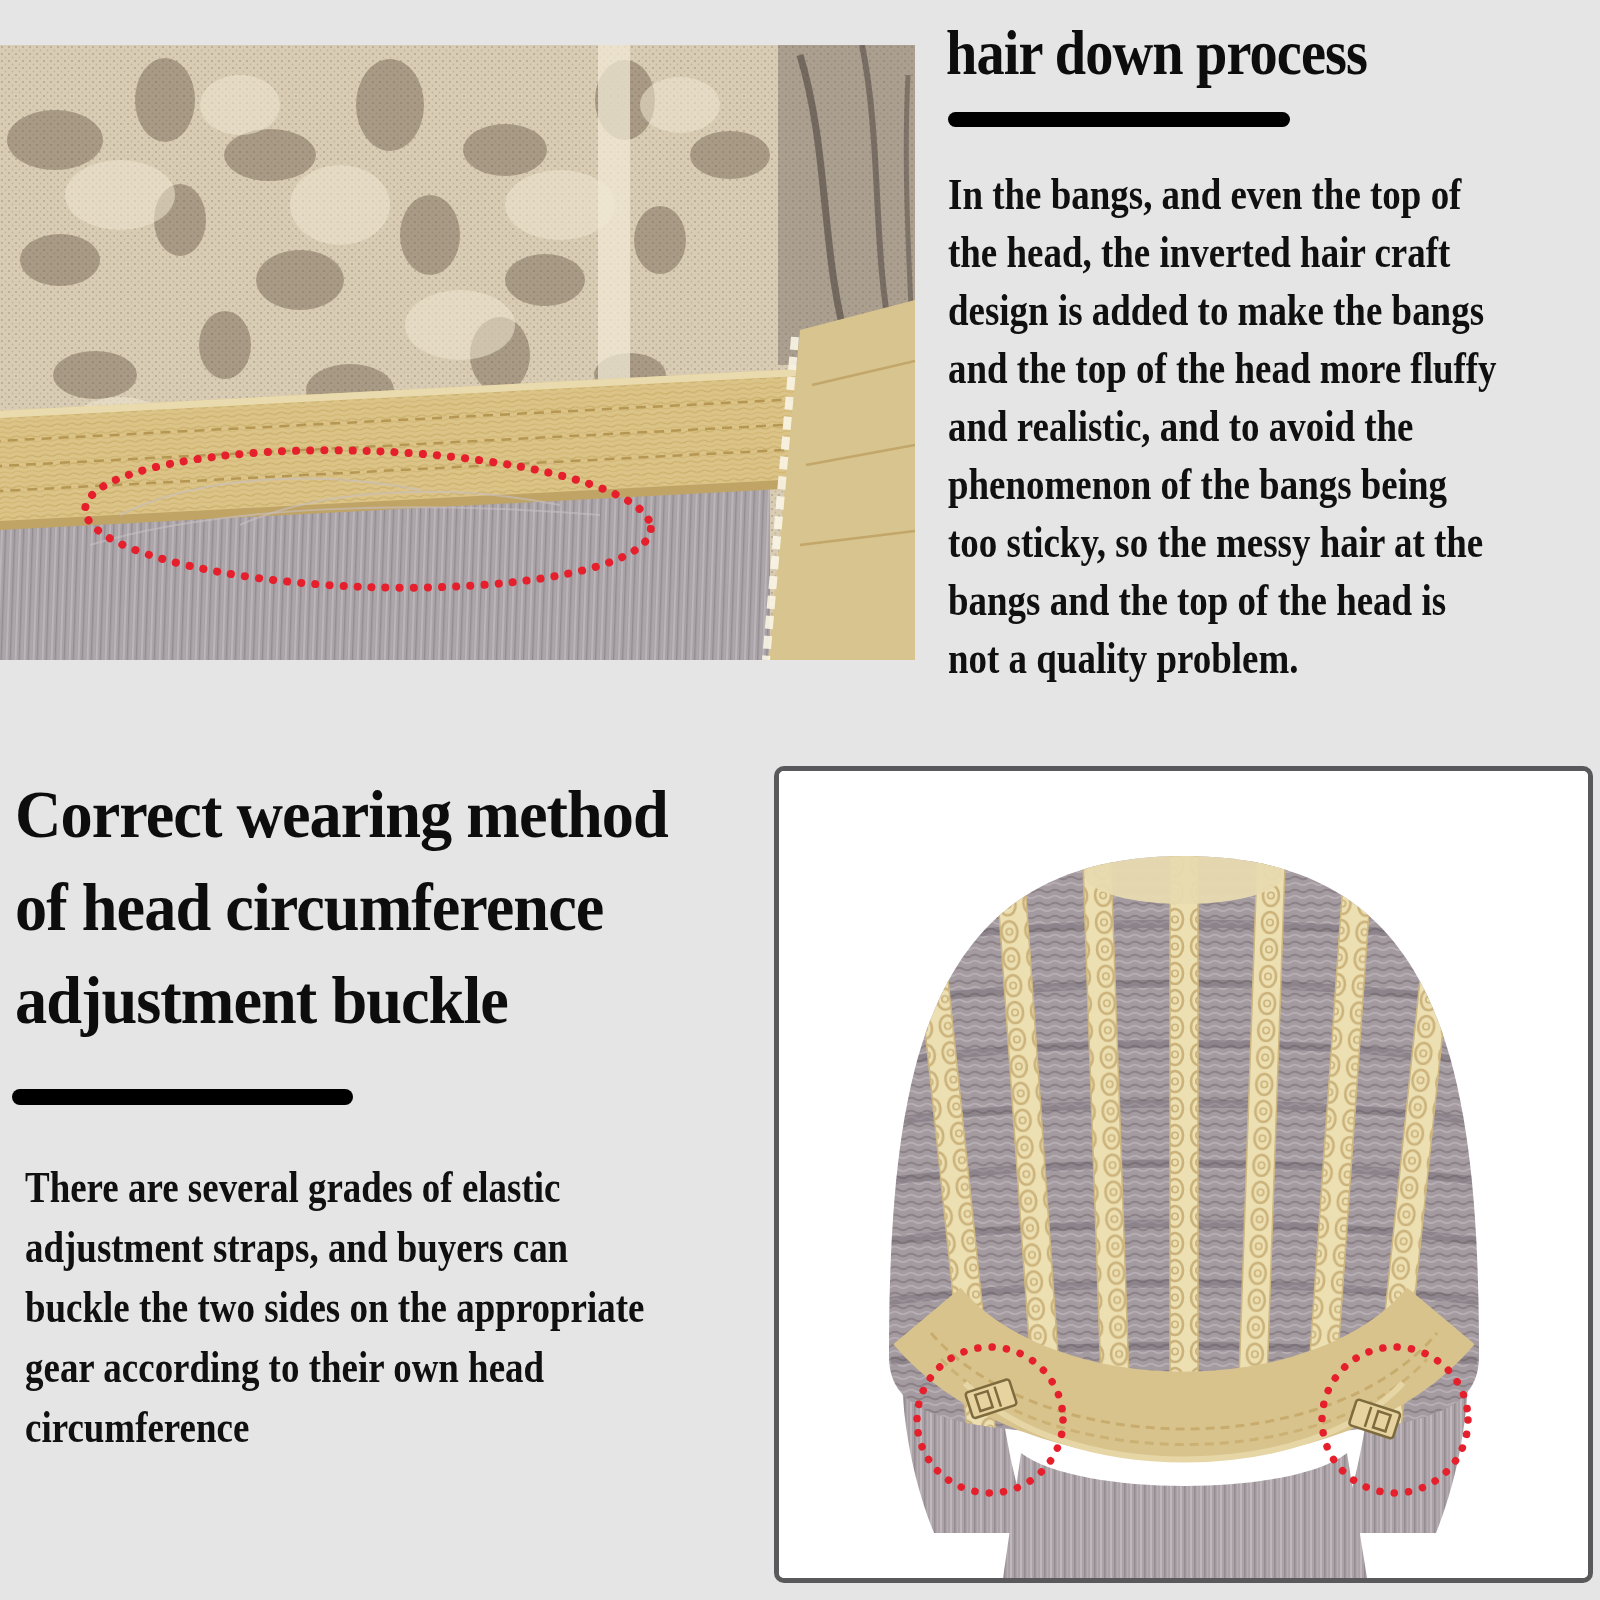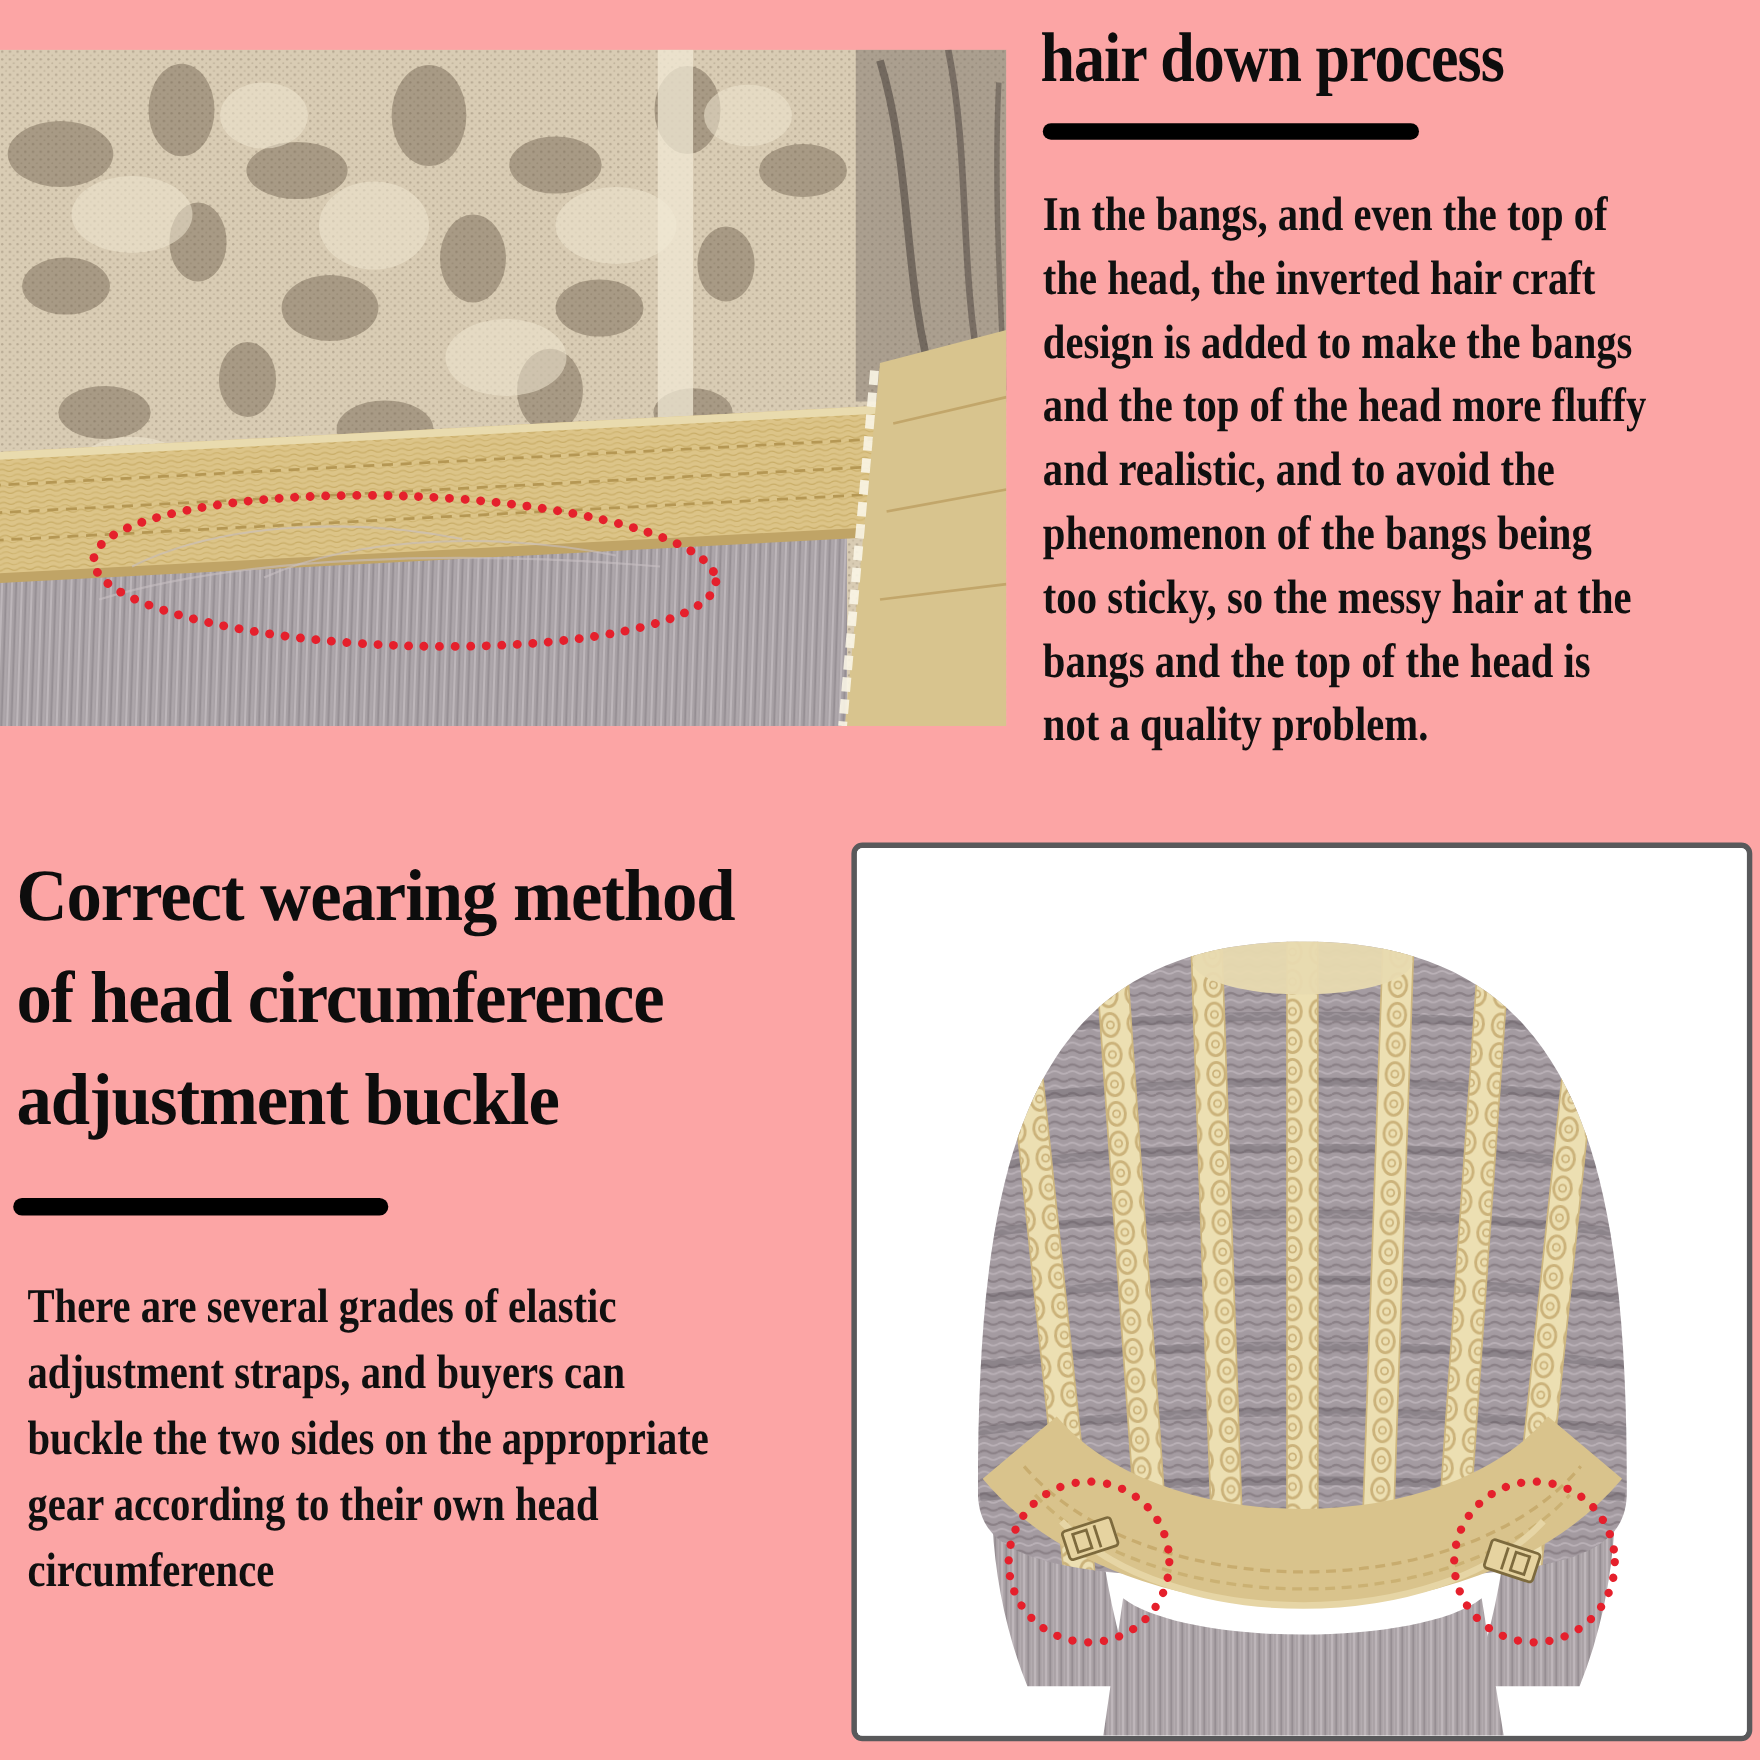--- a/index.html
+++ b/index.html
@@ -1,16 +1,16 @@
 <!DOCTYPE html>
 <html><head>
 <meta charset="utf-8">
 <style>
   html,body{margin:0;padding:0;background:#ffffff;}
-  #canvas{position:relative;width:1600px;height:1600px;background:#fca5a5;overflow:hidden;
+  #canvas{position:relative;width:1600px;height:1600px;background:#e5e5e5;overflow:hidden;
           font-family:"Liberation Serif","DejaVu Serif",serif;color:#0d0d0d;}
   .heading{position:absolute;font-weight:700;color:#0d0d0d;white-space:pre-line;}
   #top-heading{left:946px;top:14px;font-size:64px;line-height:78px;transform:scaleX(.88);transform-origin:0 0;letter-spacing:-1px;}
   #bottom-heading{left:15px;top:768px;font-size:67px;line-height:93px;transform:scaleX(.96);transform-origin:0 0;letter-spacing:-1px;}
   .para{position:absolute;font-weight:700;white-space:pre-line;transform:scaleX(.84);transform-origin:0 0;color:#101010;}
   #top-para{left:948px;top:166px;width:860px;font-size:44px;line-height:58px;}
   #bottom-para{left:25px;top:1158px;width:900px;font-size:44px;line-height:60px;}
   .rule{position:absolute;background:#000000;border-radius:8px;}
   #rule-top{left:948px;top:112px;width:342px;height:15px;}
   #rule-bottom{left:12px;top:1089px;width:341px;height:16px;}

